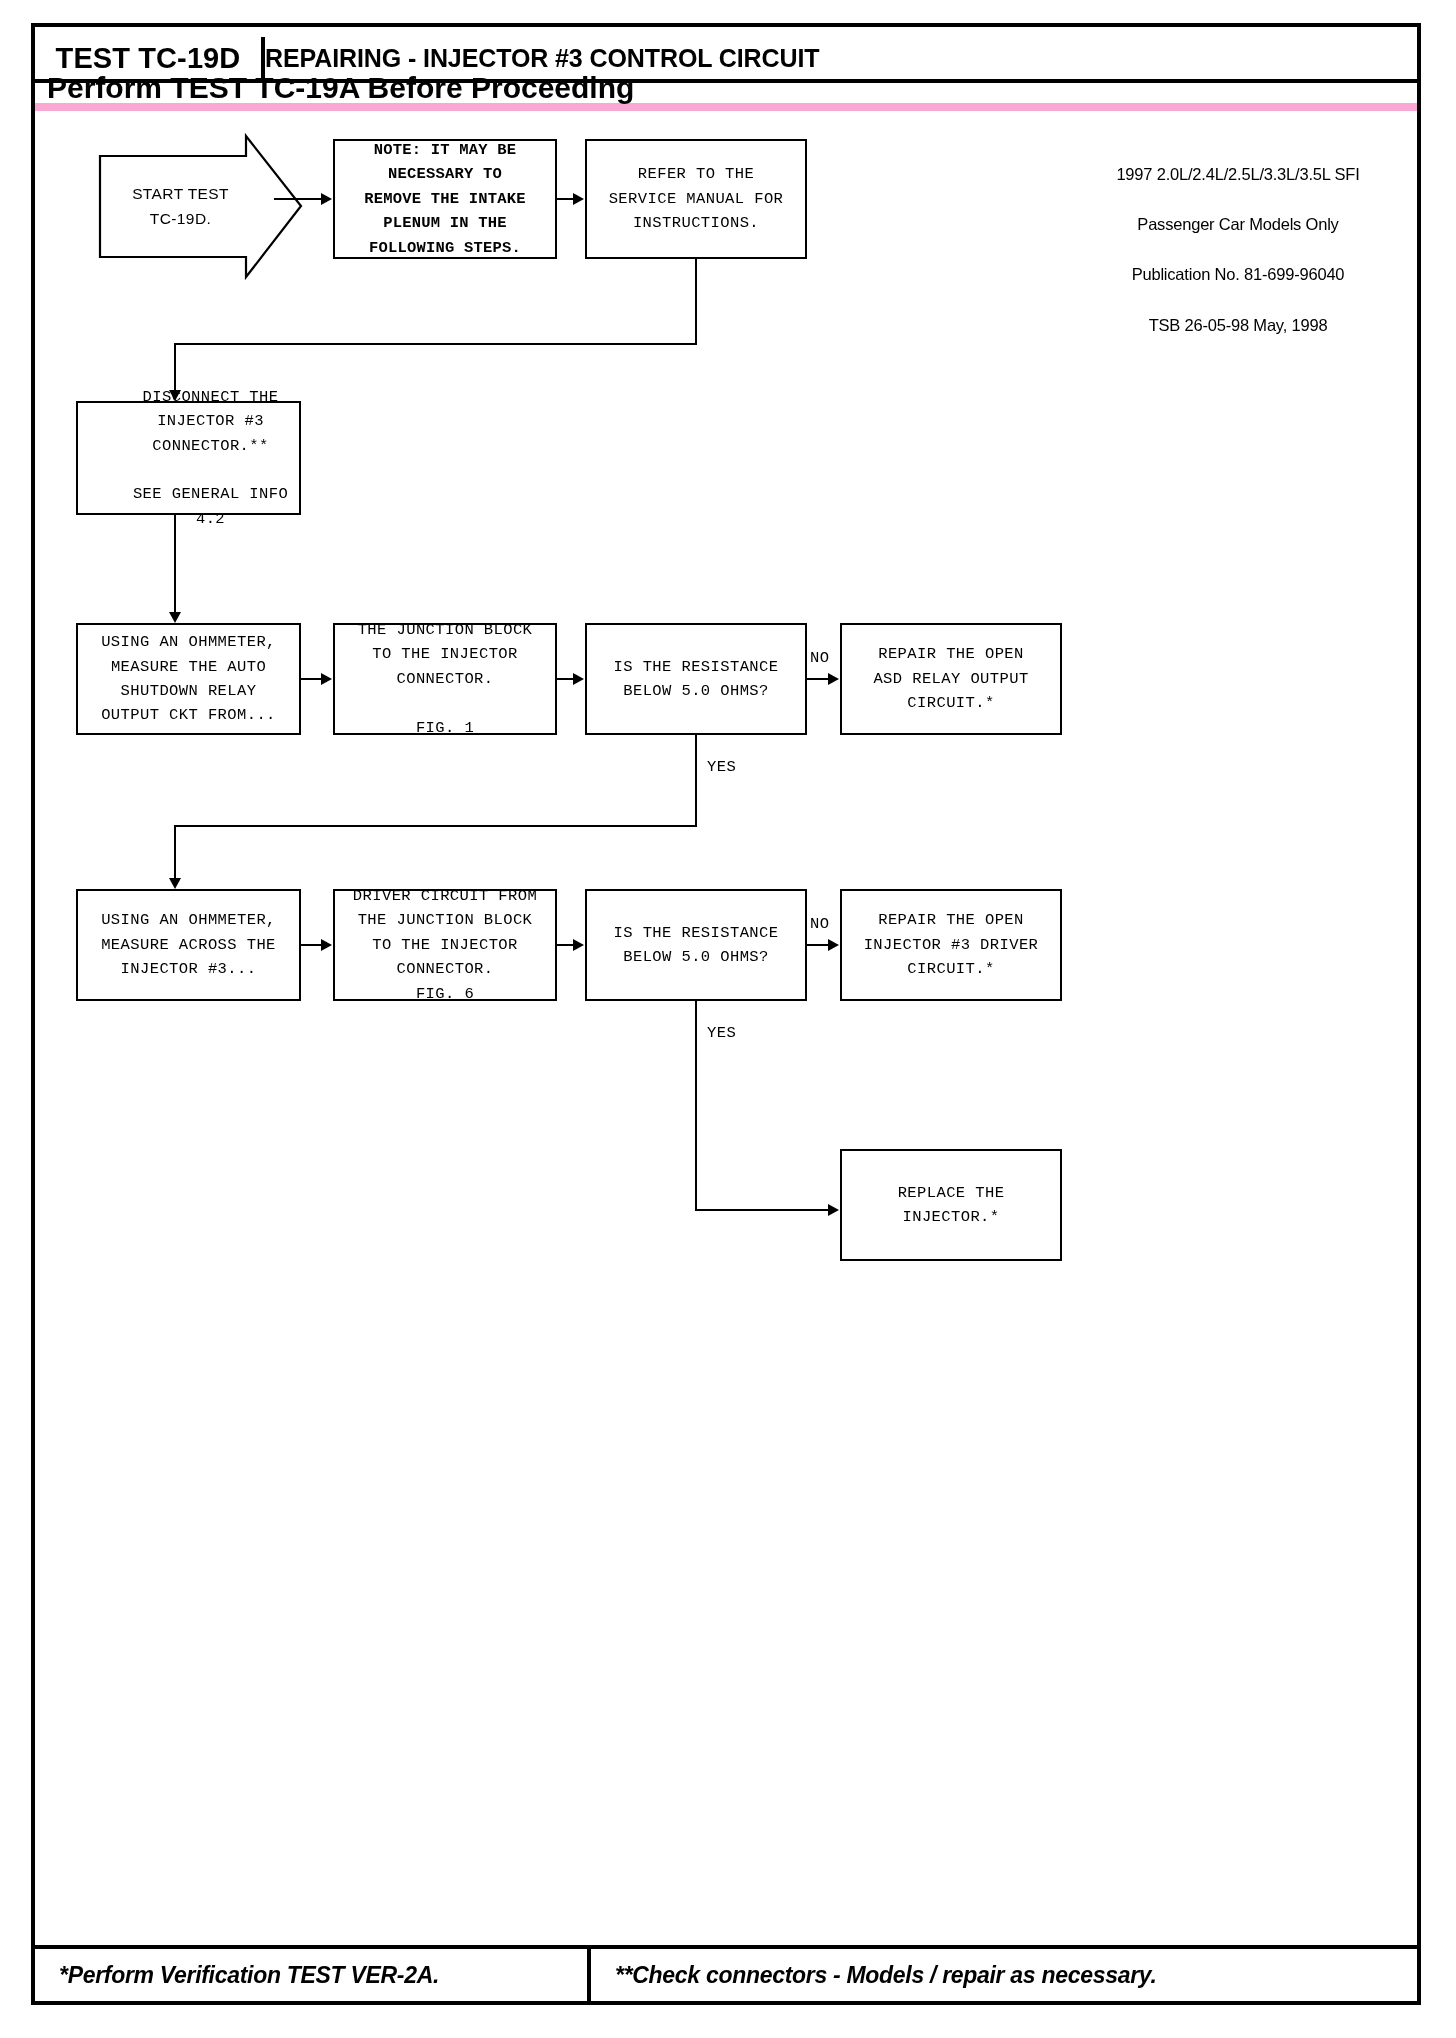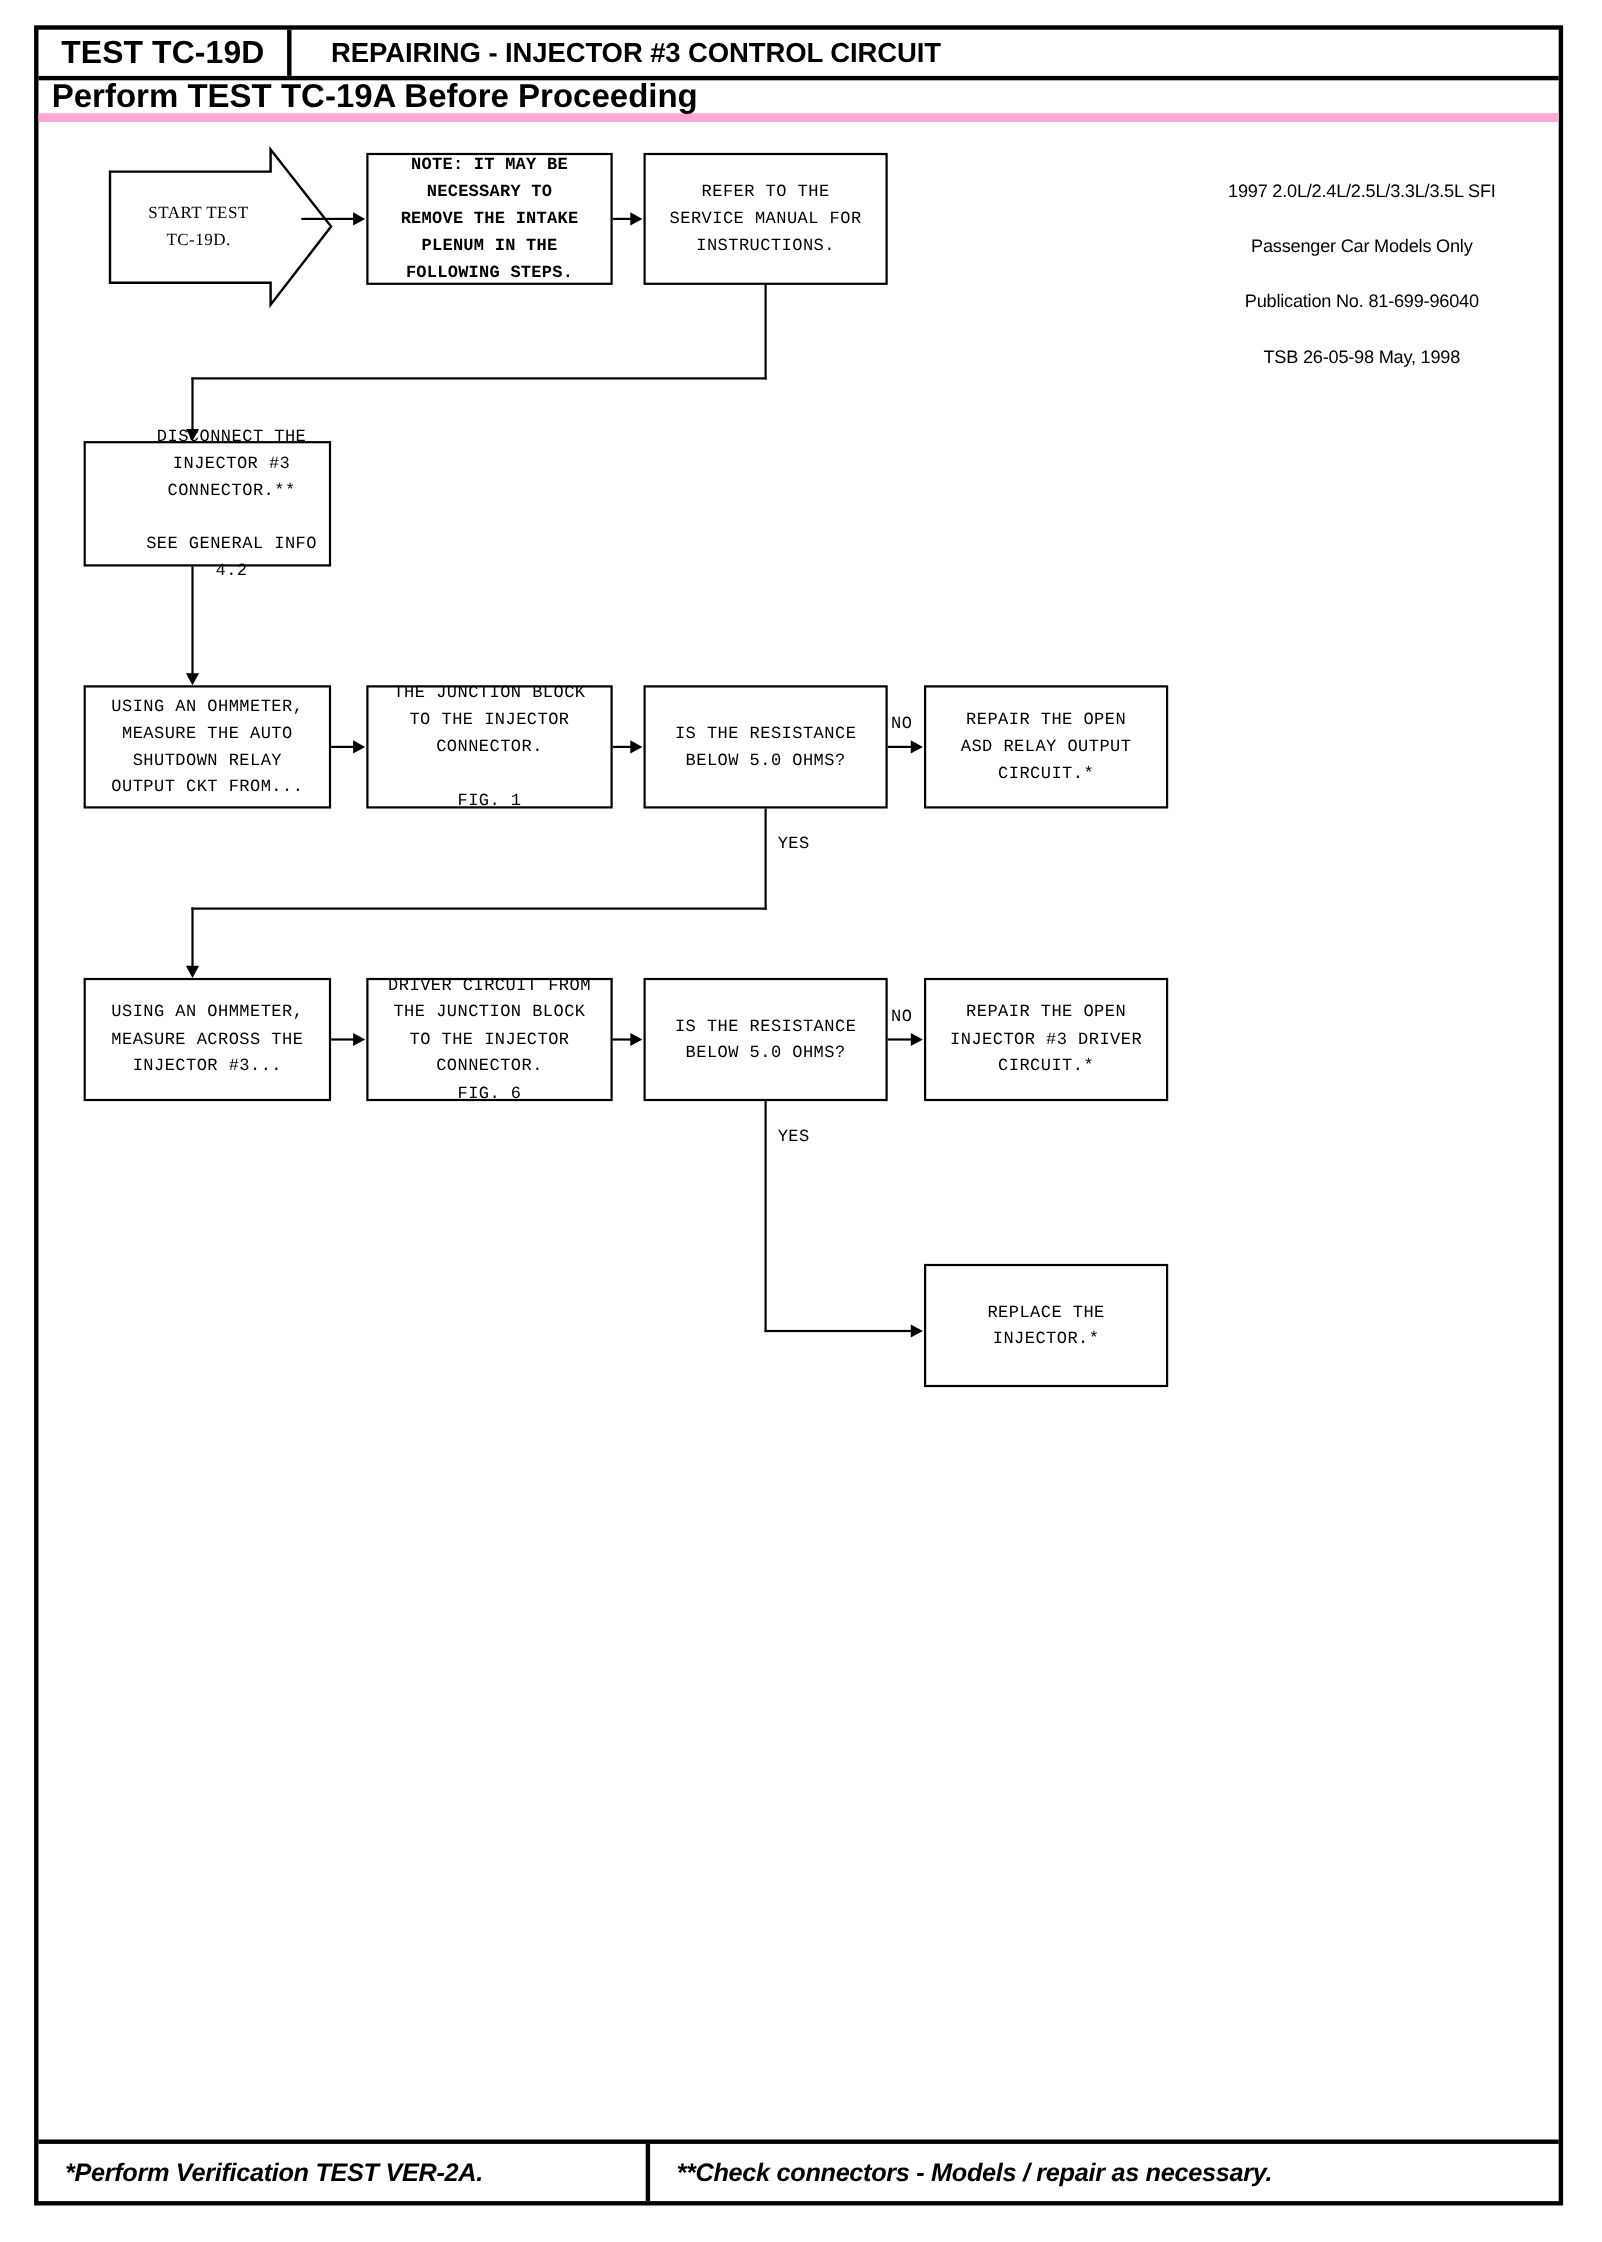--- a/index.html
+++ b/index.html
@@ -2,22 +2,22 @@
 <html><head>
 <meta charset="utf-8">
 <style>
   html,body{margin:0;padding:0;background:#ffffff;}
   body{width:1456px;height:2038px;font-family:"Liberation Sans",sans-serif;color:#000;}
 
   .page{position:absolute;left:31px;top:23px;width:1390px;height:1982px;
         border:4px solid #000;box-sizing:border-box;background:#fff;}
 
   
-  .hdr{position:absolute;left:0;top:0;width:100%;height:46px;
-       border-bottom:4px solid #000;box-sizing:border-box;display:flex;align-items:stretch;gap:36px;}
+  .hdr{position:absolute;left:0;top:10px;width:100%;height:46px;
+       border-bottom:4px solid #000;box-sizing:border-box;display:flex;align-items:stretch;}
   .hdr-code{width:230px;border-right:4px solid #000;box-sizing:border-box;
             display:flex;align-items:center;justify-content:center;
             font-size:29px;font-weight:bold;letter-spacing:.1px;}
   .hdr-title{flex:1;display:flex;align-items:center;
              font-size:25px;font-weight:bold;letter-spacing:-.1px;}
 
   .subhdr{position:absolute;left:0;top:46px;width:100%;height:38px;
           border-bottom:8px solid #f9a8d4;box-sizing:border-box;
           display:flex;align-items:center;padding-left:12px;
           font-size:30px;font-weight:bold;}
@@ -37,21 +37,21 @@
         display:flex;align-items:center;justify-content:center;text-align:center;
         font-family:"Liberation Mono","DejaVu Sans Mono",monospace;
         font-size:15.5px;line-height:1.58;letter-spacing:.4px;white-space:pre-line;}
   .node.bold{font-weight:bold;letter-spacing:.2px;}
 
   
   .startwrap{position:absolute;}
   .startwrap svg{display:block;overflow:visible;}
   .startlabel{position:absolute;left:0;top:0;width:165px;height:100%;
               display:flex;align-items:center;justify-content:center;text-align:center;
-              font-family:Liberation Serif, serif;
+              font-family:Liberation Sans, sans-serif;
               font-size:15.5px;line-height:1.6;letter-spacing:.4px;white-space:pre-line;}
 
   .meta{position:absolute;text-align:center;font-size:16.5px;line-height:1.52;
         letter-spacing:-.2px;white-space:pre-line;}
 
   
   .ln{position:absolute;background:#000;}
   .lnh{height:2px;}
   .lnv{width:2px;}
   .edgelbl{position:absolute;font-family:"Liberation Mono","DejaVu Sans Mono",monospace;

